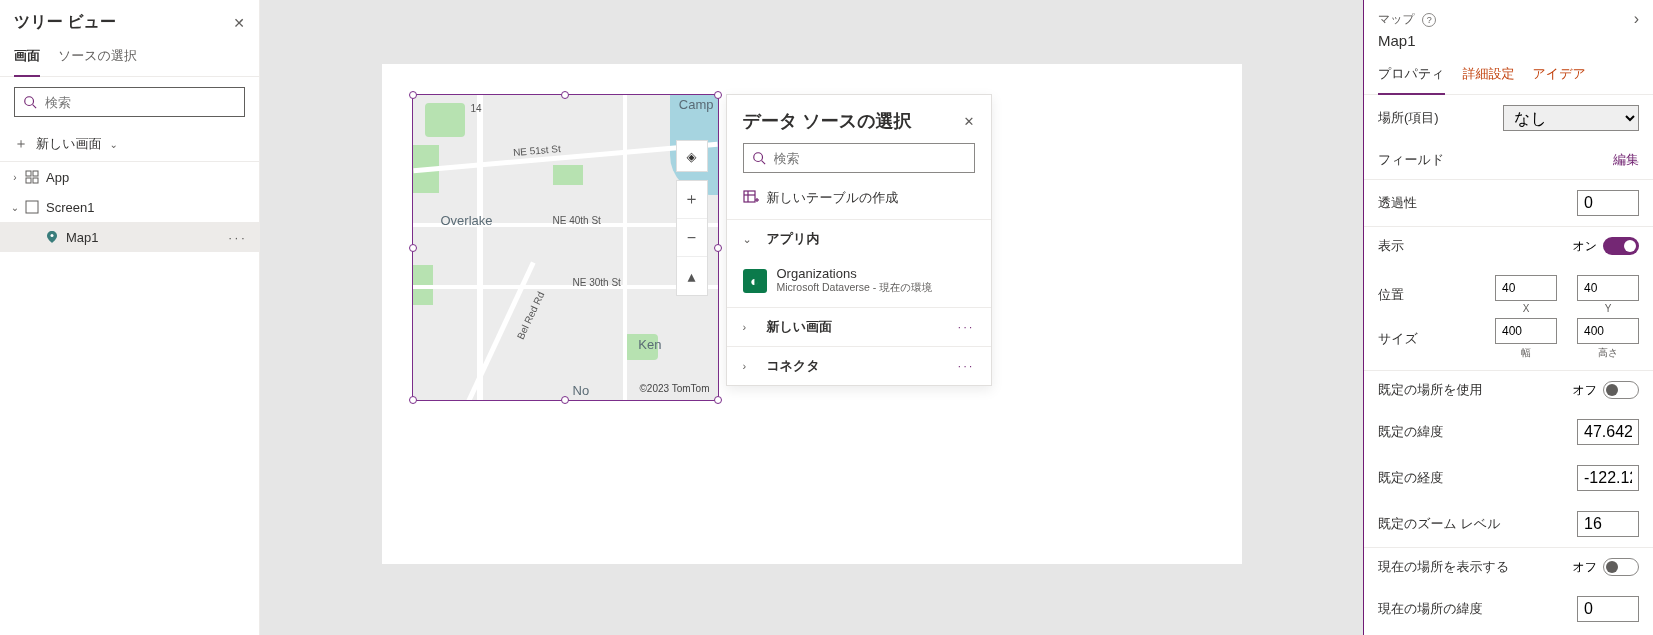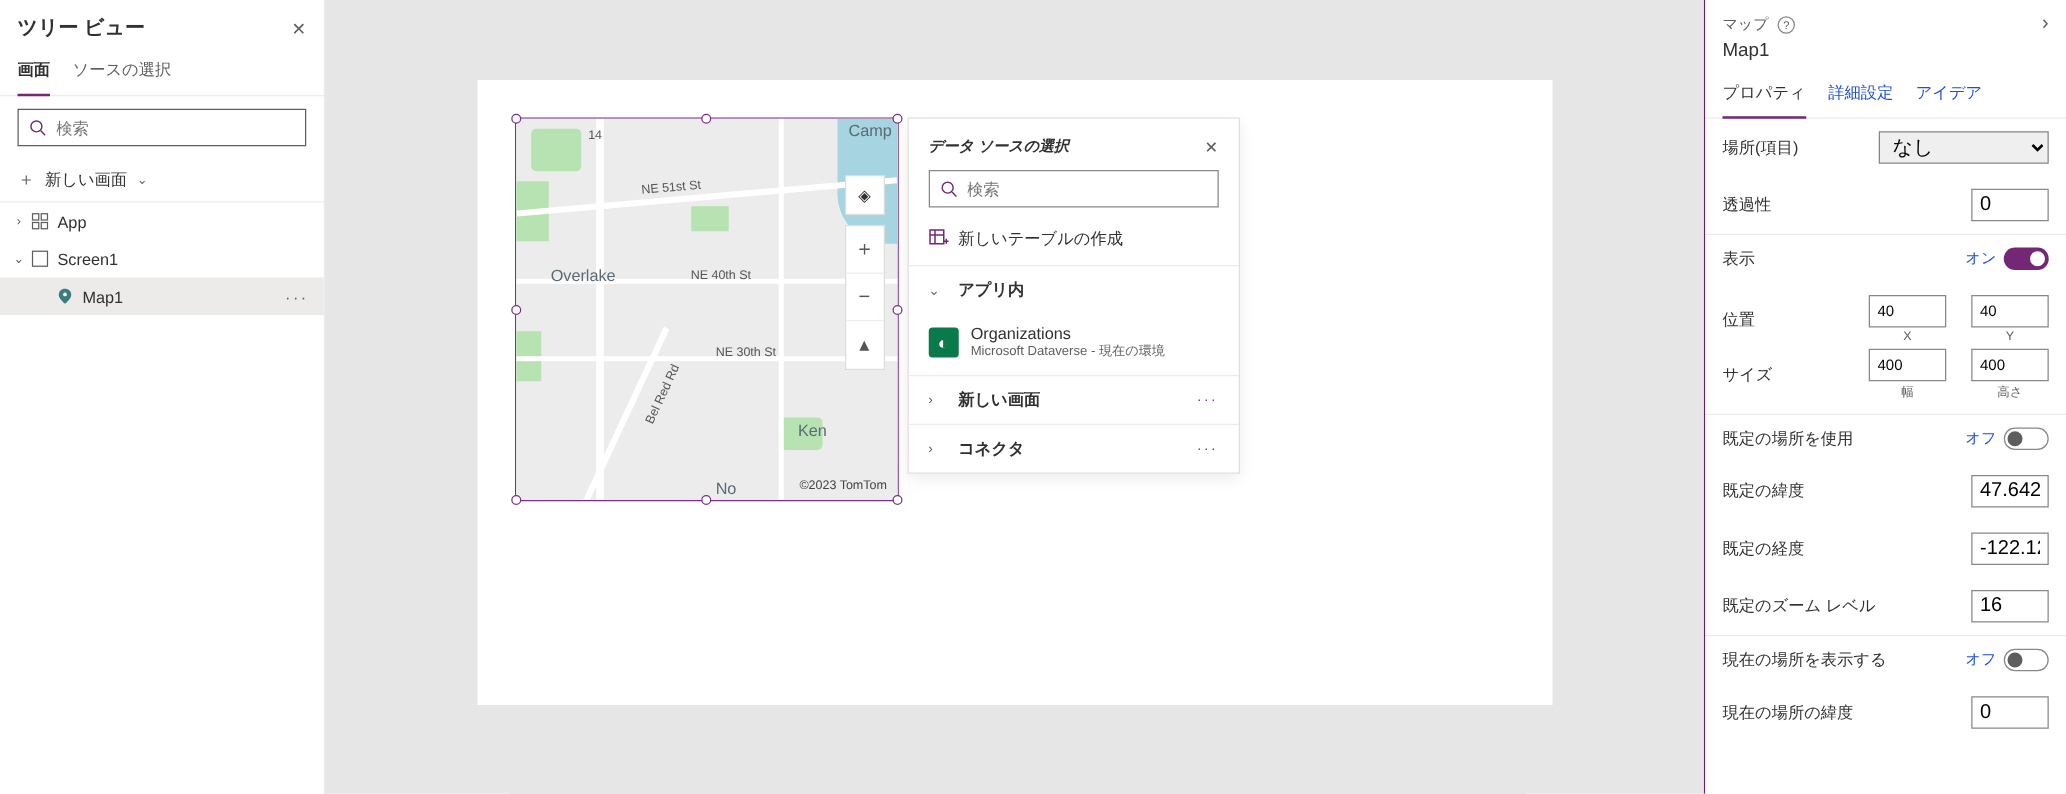--- a/index.html
+++ b/index.html
@@ -45,21 +45,21 @@
 .map-label.big { font-size: 13px; color: #5a6b75; }
 .map-ctrls { position: absolute; right: 10px; top: 85px; width: 32px; background: #fff; border: 1px solid #ddd; }
 .map-btn { height: 38px; display: flex; align-items: center; justify-content: center; border-bottom: 1px solid #eee; font-size: 16px; color: #555; }
 .map-btn:last-child { border-bottom: none; }
 .map-loc-btn { position: absolute; right: 10px; top: 45px; width: 32px; height: 32px; background: #fff; border: 1px solid #ddd; display: flex; align-items: center; justify-content: center; }
 .attrib { position: absolute; right: 8px; bottom: 6px; font-size: 10px; color: #444; }
 
 
 .ds-popup { position: absolute; left: 344px; top: 30px; width: 266px; background: #fff; border: 1px solid #e1dfdd; box-shadow: 0 4px 12px rgba(0,0,0,0.08); }
 .ds-head { display: flex; justify-content: space-between; align-items: center; padding: 14px 16px 10px 16px; }
-.ds-title { font-size: 12px; font-weight: 600; font-style: italic; }
+.ds-title { font-size: 18px; font-weight: 600; }
 .ds-close { font-size: 13px; color: #605e5c; cursor: pointer; }
 .ds-search-wrap { padding: 0 16px 10px 16px; }
 .ds-search { display: flex; align-items: center; border: 1px solid #8a8886; height: 30px; padding: 0 8px; }
 .ds-search input { border: none; outline: none; flex: 1; padding-left: 8px; font-size: 13px; }
 .ds-newtable { display: flex; align-items: flex-start; gap: 8px; padding: 6px 16px 12px 16px; cursor: pointer; font-size: 13px; }
 .ds-newtable .ic { width: 16px; height: 16px; color: #742774; }
 .ds-sep { height: 1px; background: #edebe9; }
 .ds-section { display: flex; align-items: center; padding: 10px 16px; cursor: pointer; gap: 10px; }
 .ds-section .caret { width: 14px; font-size: 11px; color: #605e5c; }
 .ds-section .lbl { flex: 1; font-size: 13px; font-weight: 600; }
@@ -69,35 +69,35 @@
 .ds-item-main { display: flex; flex-direction: column; }
 .ds-item-name { font-size: 13px; }
 .ds-item-sub { font-size: 10.5px; color: #605e5c; }
 
 
 .right-panel { width: 290px; border-left: 1px solid #701a75; display: flex; flex-direction: column; background: #fff; overflow-y: auto; }
 .rp-head { padding: 10px 14px 4px 14px; display: flex; justify-content: space-between; align-items: center; color: #605e5c; font-size: 12px; }
 .rp-head .chev { font-size: 16px; color: #605e5c; }
 .rp-name { padding: 0 14px 10px 14px; font-size: 15px; font-weight: 400; }
 .rp-tabs { display: flex; gap: 18px; padding: 0 14px; border-bottom: 1px solid #edebe9; }
-.rp-tab { padding: 6px 0 10px 0; font-size: 13px; color: #1d4ed8; cursor: pointer; }
+.rp-tab { padding: 6px 0 10px 0; font-size: 13px; color: #c2410c; cursor: pointer; }
 .rp-tab.active { color: #323130; font-weight: 400; border-bottom: 2px solid #742774; margin-bottom: -1px; }
 .rp-body { padding: 0; }
 .prop-row { display: flex; align-items: center; justify-content: space-between; padding: 10px 14px; }
 .prop-row.border { border-bottom: 1px solid #edebe9; }
 .prop-label { font-size: 13px; color: #323130; }
 .prop-ctrl select, .prop-ctrl input[type=text] { border: 1px solid #8a8886; height: 26px; padding: 0 6px; font-size: 16px; }
 .sel-wide { width: 136px; }
 .inp-sm { width: 62px; }
 .link-edit { color: #742774; font-size: 13px; cursor: pointer; }
 .toggle { width: 36px; height: 18px; background: #742774; border-radius: 9px; position: relative; display: inline-block; }
 .toggle.off { background: #fff; border: 1px solid #8a8886; }
 .toggle .knob { position: absolute; width: 12px; height: 12px; background: #fff; border-radius: 50%; top: 3px; right: 3px; }
 .toggle.off .knob { background: #605e5c; left: 2px; top: 2px; right: auto; }
-.toggle-wrap { display: flex; align-items: flex-start; gap: 6px; font-size: 12px; color: #1d4ed8; }
+.toggle-wrap { display: flex; align-items: center; gap: 6px; font-size: 12px; color: #000000; }
 .dual { display: flex; gap: 20px; }
 .dual-col { display: flex; flex-direction: column; align-items: center; gap: 2px; }
 .dual-lbl { font-size: 10px; color: #605e5c; }
 .help-ic { display: inline-flex; width: 14px; height: 14px; border: 1px solid #8a8886; border-radius: 50%; align-items: center; justify-content: center; font-size: 9px; color: #605e5c; margin-left: 4px; }
 </style>
 </head>
 <body>
 
 <div class="left-panel">
   <div class="lp-header">
@@ -267,20 +267,24 @@
     <div class="rp-tab active">プロパティ</div>
     <div class="rp-tab">詳細設定</div>
     <div class="rp-tab">アイデア</div>
   </div>
   <div class="rp-body">
     <div class="prop-row">
       <span class="prop-label">場所(項目)</span>
       <span class="prop-ctrl"><select class="sel-wide"><option>なし</option></select></span>
     </div>
     <div class="prop-row border">
+      <span class="prop-label">フィールド</span>
+      <span class="link-edit">編集</span>
+    </div>
+    <div class="prop-row border">
       <span class="prop-label">透過性</span>
       <span class="prop-ctrl"><input class="inp-sm" type="text" value="0" style=""></span>
     </div>
     <div class="prop-row">
       <span class="prop-label">表示</span>
       <span class="toggle-wrap">
         <span>オン</span>
         <span class="toggle">
             <span class="knob"></span>
           </span>

